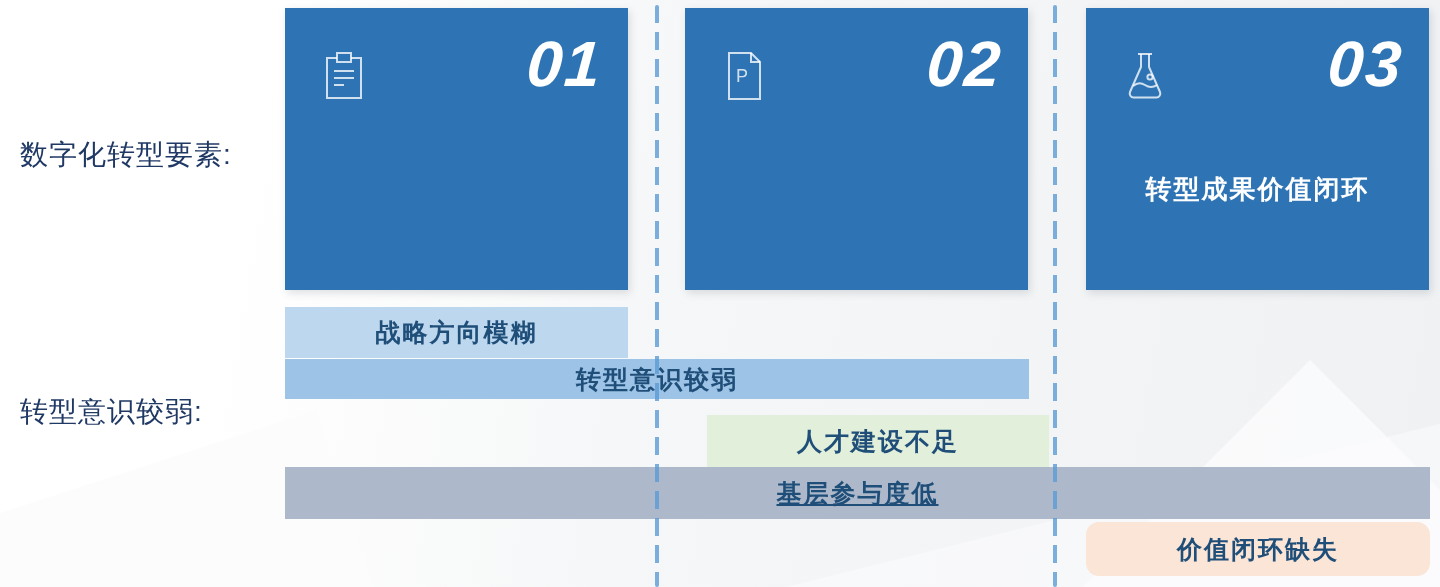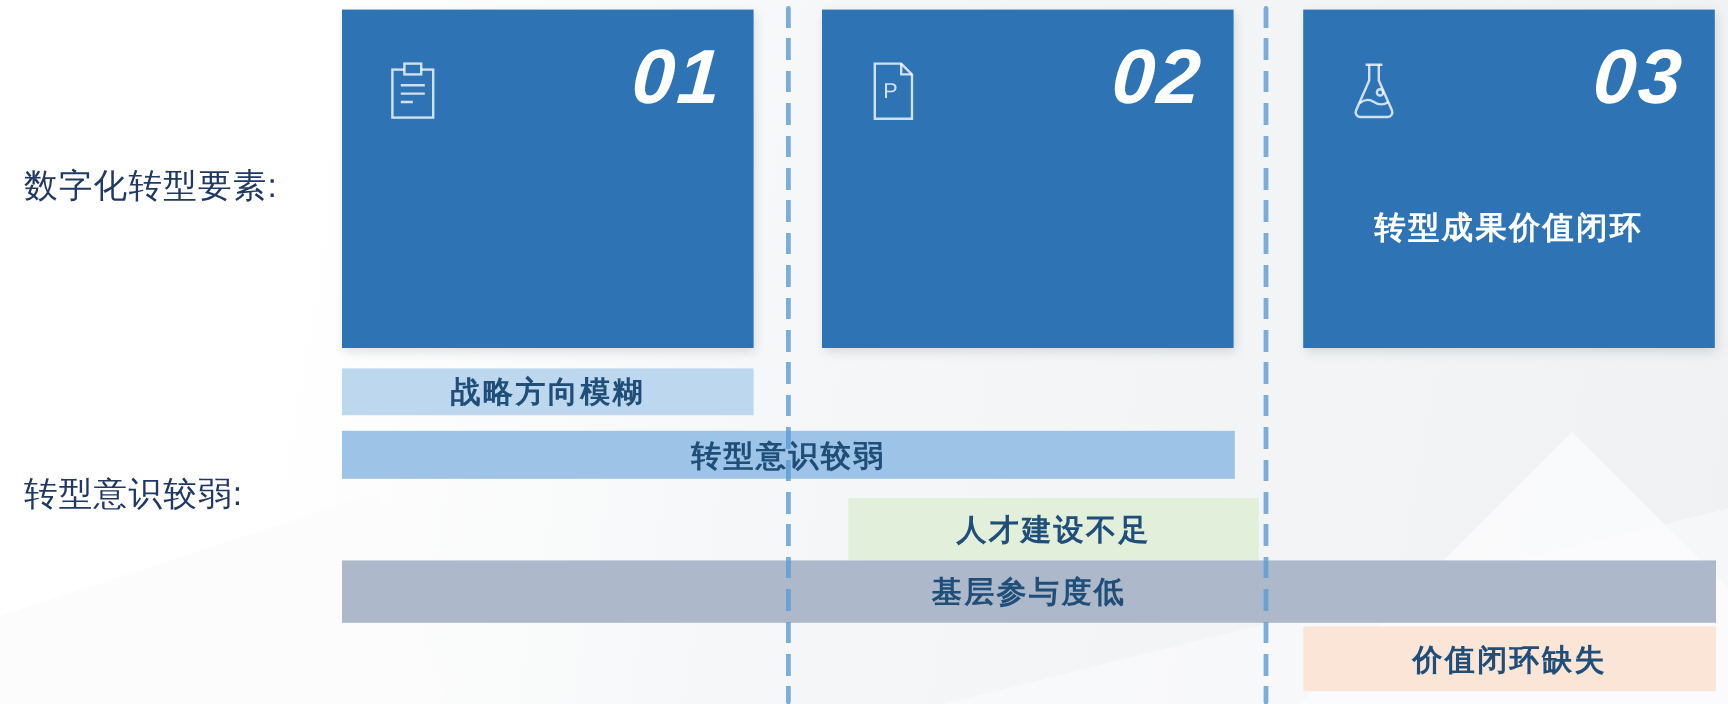--- a/index.html
+++ b/index.html
@@ -41,21 +41,21 @@
   .card-title{
     position:absolute;left:0;right:0;top:164px;text-align:center;
     font-size:26px;font-weight:700;letter-spacing:2px;white-space:nowrap;
   }
 
   .bar{
     position:absolute;display:flex;align-items:center;justify-content:center;
     color:var(--bar-text,#1F4E79);font-size:25px;font-weight:700;letter-spacing:2px;
     white-space:nowrap;
   }
-  .bar-a{left:285px;top:307px;width:343px;height:39px;}
+  .bar-a{left:285px;top:307px;width:343px;height:51px;}
   .bar-b{left:285px;top:359px;width:744px;height:40px;}
   .bar-c{left:707px;top:415px;width:342px;height:52px;}
   .bar-d{left:285px;top:467px;width:1145px;height:52px;}
   .bar-e{left:1086px;top:522px;width:344px;height:54px;}
 
   .dashline{
     position:absolute;top:5px;bottom:0;width:4px;border-radius:2px;z-index:5;
     background:repeating-linear-gradient(to bottom,
       var(--dash-color,#5B9BD5) 0px, var(--dash-color,#5B9BD5) 18px,
       transparent 18px, transparent 27px);
@@ -115,23 +115,23 @@
 
   <div class="bar bar-a" style="background: rgb(189, 215, 238);">
     <span>战略方向模糊</span>
   </div>
   <div class="bar bar-b" style="background: rgb(157, 195, 230);">
     <span>转型意识较弱</span>
   </div>
   <div class="bar bar-c" style="background: rgb(226, 239, 218);">
     <span>人才建设不足</span>
   </div>
-  <div class="bar bar-d" style="background: rgb(173, 185, 202);">
+  <div class="bar bar-d" style="background: rgb(173, 185, 202); text-decoration: underline;">
     <span>基层参与度低</span>
   </div>
-  <div class="bar bar-e" style="background: rgb(251, 229, 214);">
+  <div class="bar bar-e" style="background: rgb(251, 229, 214); border-radius: 13px;">
     <span>价值闭环缺失</span>
   </div>
 
   <div class="dashline dash-1"></div>
   <div class="dashline dash-2"></div>
 
 </div>
 
 </body></html>

